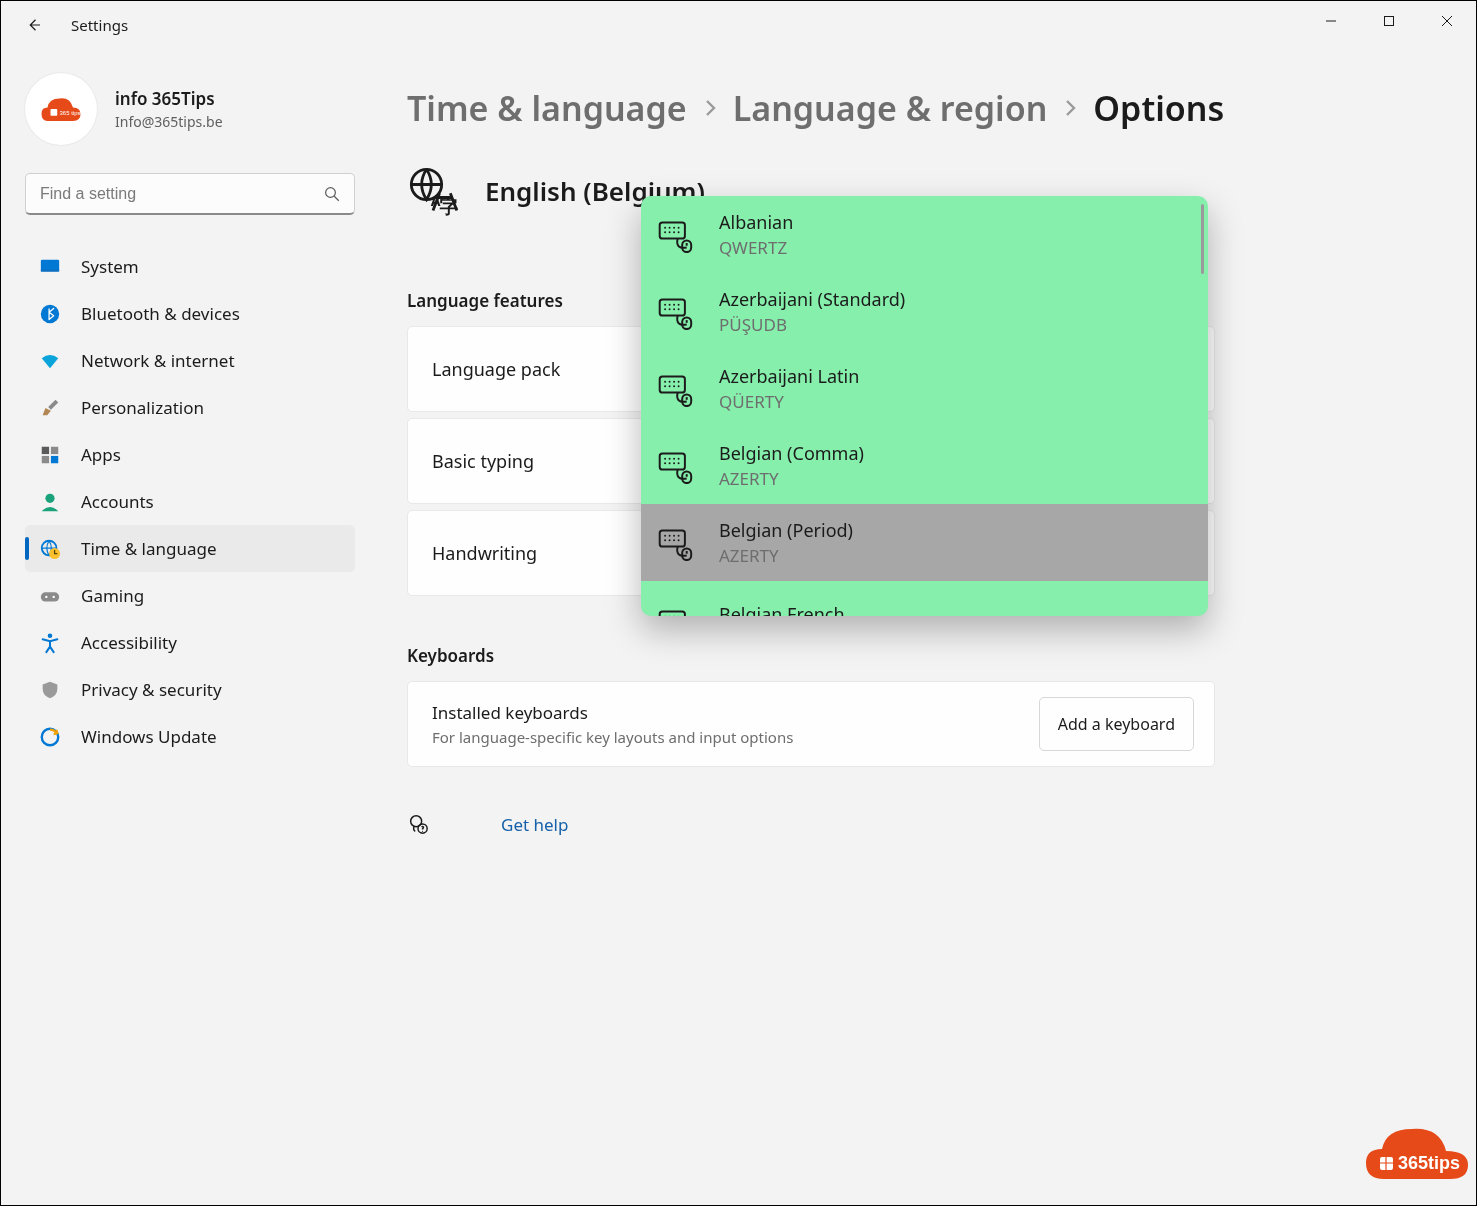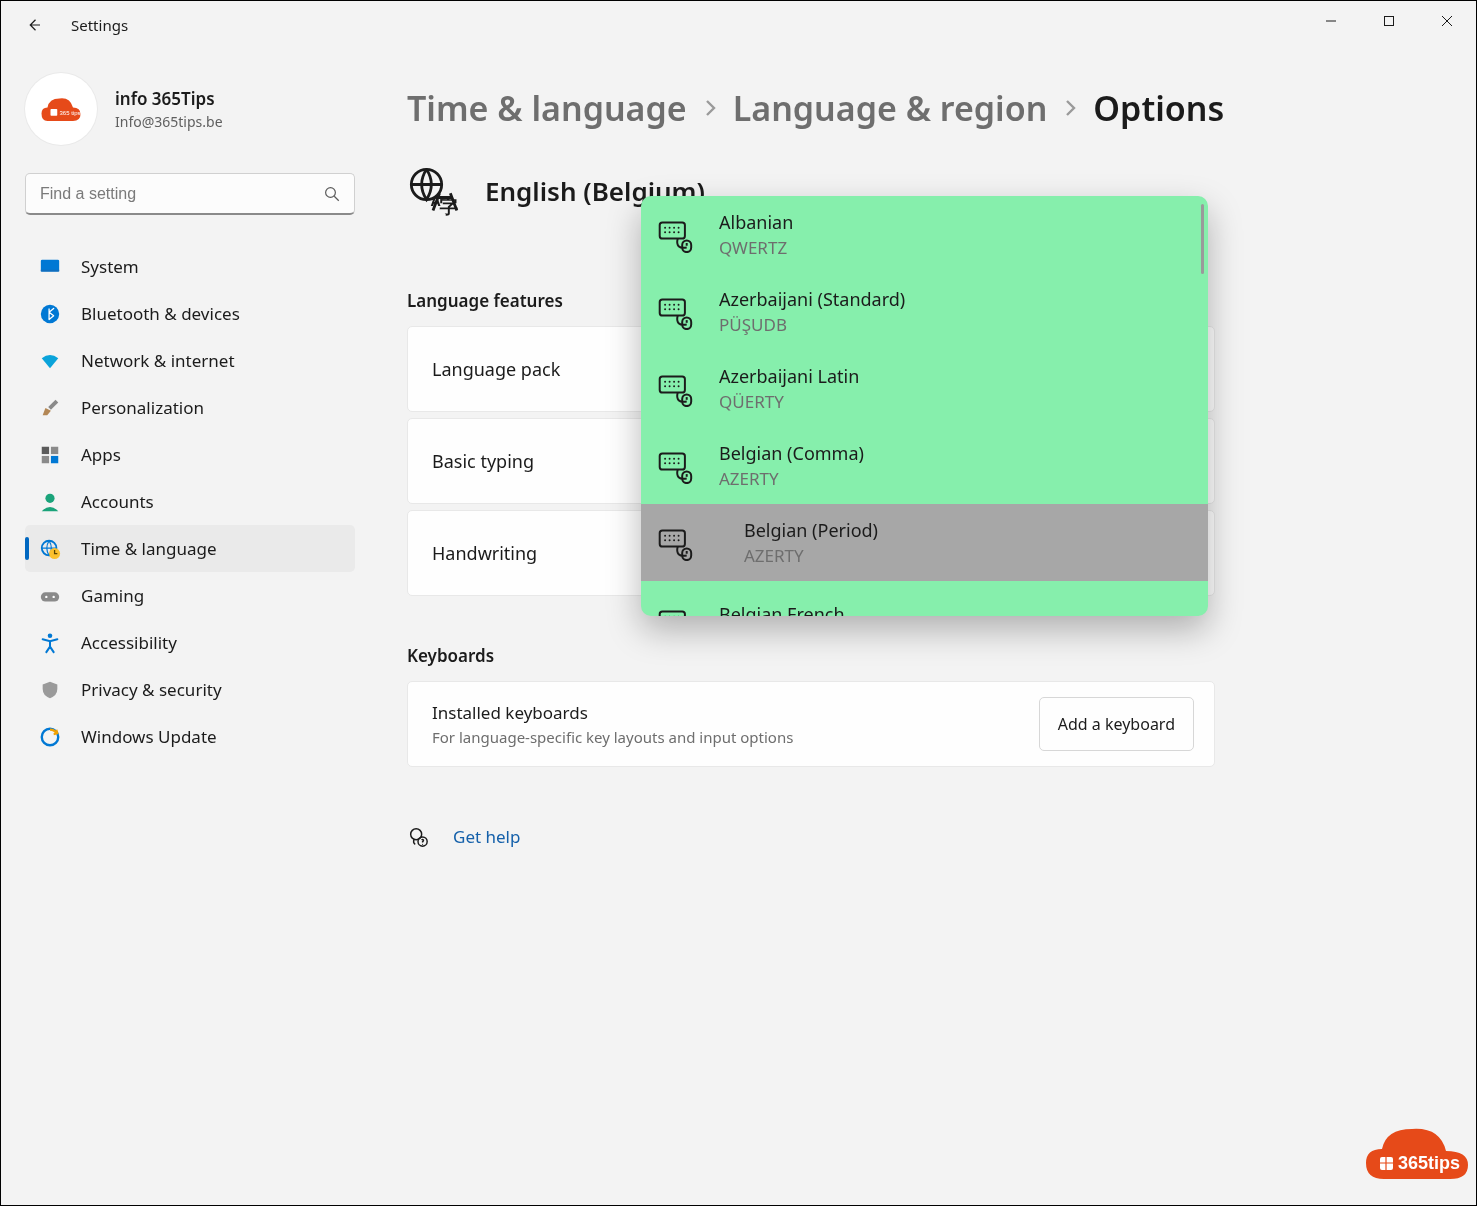--- a/index.html
+++ b/index.html
@@ -83,37 +83,37 @@
     background:#fefefe; border:1px solid #e8e8e8; border-radius: 5px; height: 86px;
     display:flex; align-items:center; padding: 0 20px 0 24px; width: 808px; justify-content: space-between;
   }
   .kb-card .kb-title { font-size: 17px; color:#1b1b1b; }
   .kb-card .kb-sub { font-size: 15px; color:#6e6e6e; margin-top: 3px; }
   .add-btn {
     background:#fefefe; border:1px solid #d7d7d7; border-radius: 5px; height: 54px; padding: 0 18px;
     font-size: 16px; display:flex; align-items:center; color:#1b1b1b;
   }
 
-  .help-row { display:flex; align-items:flex-end; margin-top: 58px; }
+  .help-row { display:flex; align-items:flex-start; margin-top: 46px; gap: 48px; }
   .help-row .help-icon { width: 22px; height: 22px; margin-right: 24px; }
   .help-row .help-link { color:#1460aa; font-size: 17px; }
 
   
   .popup {
     position: absolute; left: 270px; top: 147px; width: 567px; height: 420px;
     background:#86efac; border-radius: 10px; box-shadow: 0 14px 34px rgba(0,0,0,0.28);
     overflow: hidden;
   }
   .popup-inner { height: 100%; overflow:hidden; position:relative; }
   .popup-scrollbar { position:absolute; right:4px; top:8px; width:3px; height:70px; background:#9a9a9a; border-radius:2px; }
   .kb-item { display:flex; align-items:center; height: 77px; padding: 0 16px; }
   .kb-item .kb-item-icon { width: 36px; height: 36px; margin-right: 26px; display:flex; align-items:center; justify-content:center; }
   .kb-item .kb-item-name { font-size: 18px; color:#1b1b1b; }
   .kb-item .kb-item-layout { font-size: 17px; color:#6e6e6e; margin-top: 2px; }
-  .kb-item.selected { background:#a7a7a7;gap:25px; }
+  .kb-item.selected { background:#a7a7a7; }
   .kb-item.cut { height: 42px; overflow:hidden; align-items:flex-start; padding-top: 21px;}
   .kb-item.cut .kb-item-icon { align-self: flex-start; margin-top: 4px;}
 
   
   .watermark { position: absolute; right: 0; bottom: 14px; }
   .watermark svg { width: 120px; height: 74px; }
 
   svg { display:block; }
 </style>
 </head>

